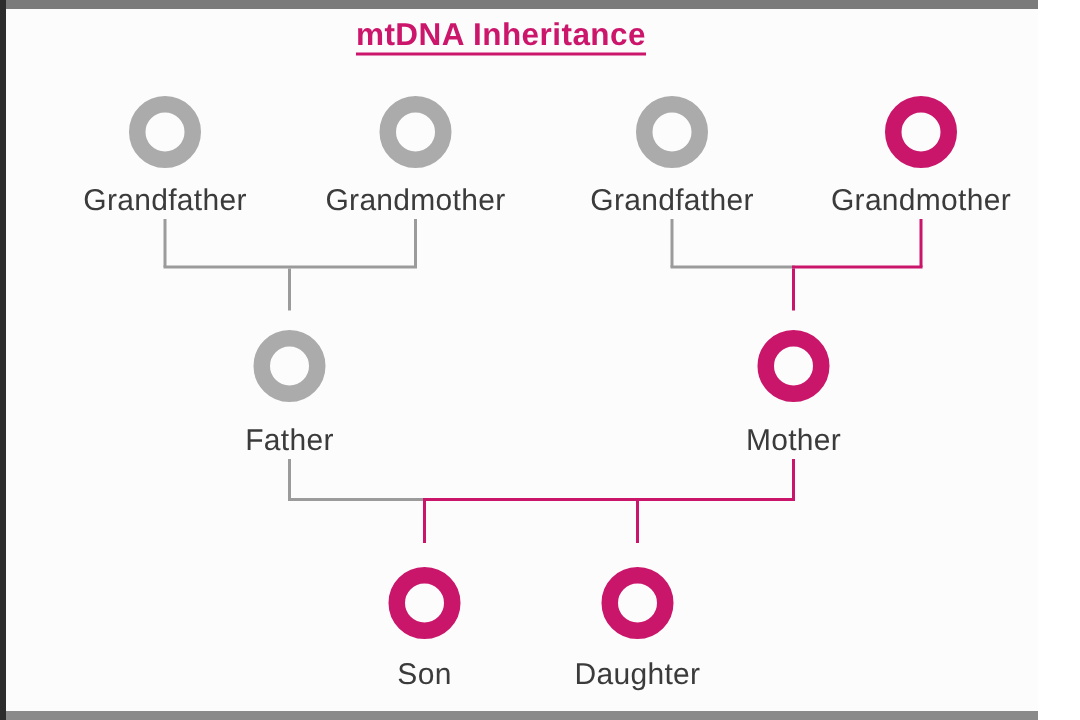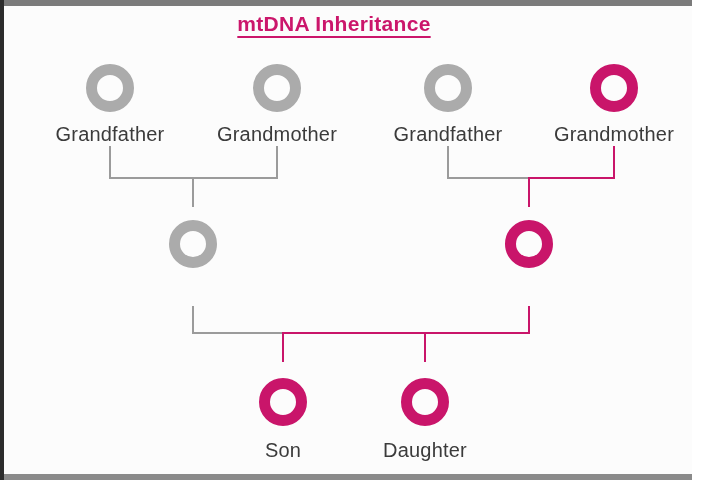--- a/index.html
+++ b/index.html
@@ -70,20 +70,22 @@
 
   <div class="line gray" style="left:447px; top:146px; width:2px;  height:32px;"></div>
   <div class="line pink" style="left:613px; top:146px; width:2px;  height:32px;"></div>
   <div class="line gray" style="left:447px; top:177px; width:83px;  height:2px;"></div>
   <div class="line pink" style="left:528px; top:177px; width:87px;  height:2px;"></div>
   <div class="line pink" style="left:528px; top:179px; width:2px;  height:28px;"></div>
 
   <div class="ring gray" style="left:169px; top:220px;"></div>
   <div class="ring pink" style="left:505px; top:220px;"></div>
 
+  <div class="plabel" style="left:113px; top:283px;">Father</div>
+  <div class="plabel" style="left:449px; top:283px;">Mother</div>
 
   <div class="line gray" style="left:192px; top:306px; width:2px;  height:27px;"></div>
   <div class="line pink" style="left:528px; top:306px; width:2px;  height:27px;"></div>
   <div class="line gray" style="left:192px; top:332px; width:92px;  height:2px;"></div>
   <div class="line pink" style="left:282px; top:332px; width:248px; height:2px;"></div>
   <div class="line pink" style="left:282px; top:334px; width:2px;  height:28px;"></div>
   <div class="line pink" style="left:424px; top:334px; width:2px;  height:28px;"></div>
 
   <div class="ring pink" style="left:259px; top:378px;"></div>
   <div class="ring pink" style="left:401px; top:378px;"></div>

